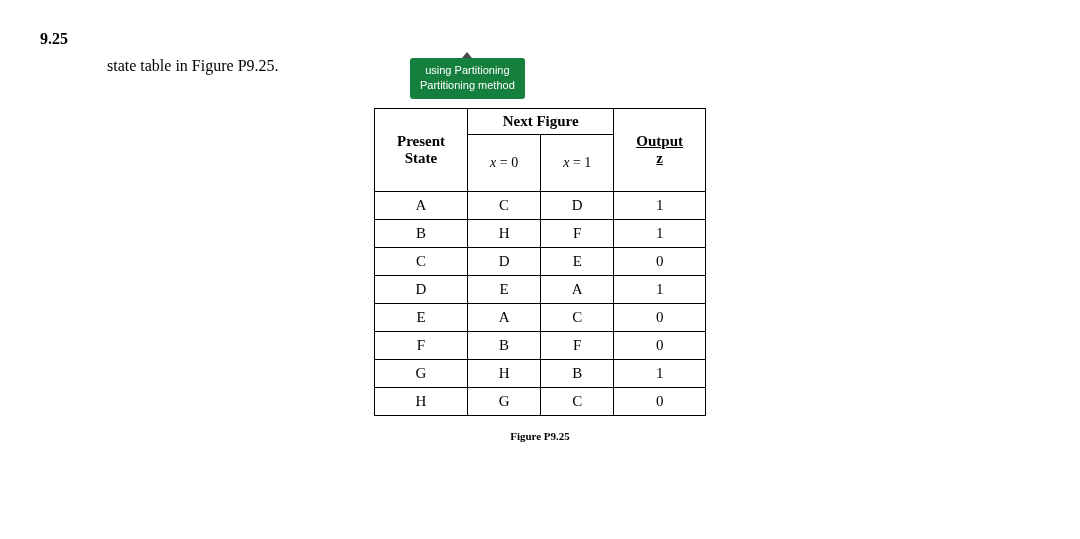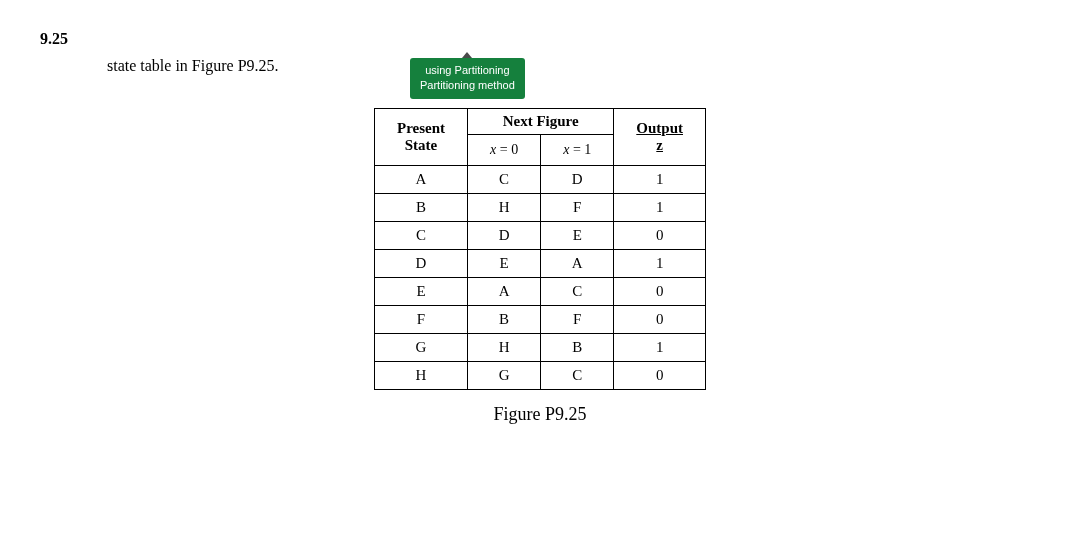--- a/index.html
+++ b/index.html
@@ -112,43 +112,43 @@
     .output-header {
       font-weight: bold;
       vertical-align: middle;
       border-left: 1.5px solid #000;
       padding: 6px 16px;
       text-decoration: underline;
     }
 
     .sub-header td {
       font-size: 14px;
-      padding: 7px 22px;
+      padding: 20px 22px;
       border-top: 1px solid #000;
       border-bottom: 1.5px solid #000;
     }
 
     .data-row td {
       padding: 5px 22px;
       font-size: 15px;
     }
 
     .present-col {
       border-right: 1.5px solid #000;
     }
 
     .output-col {
       border-left: 1.5px solid #000;
     }
 
     .figure-caption {
       text-align: right;
       margin-top: 14px;
-      font-weight: normal;
-      font-size: 18px;
+      font-weight: bold;
+      font-size: 11px;
     }
 
     .italic {
       font-style: italic;
     }
   </style>
 </head>
 <body>
 
 <div class="page-content">

